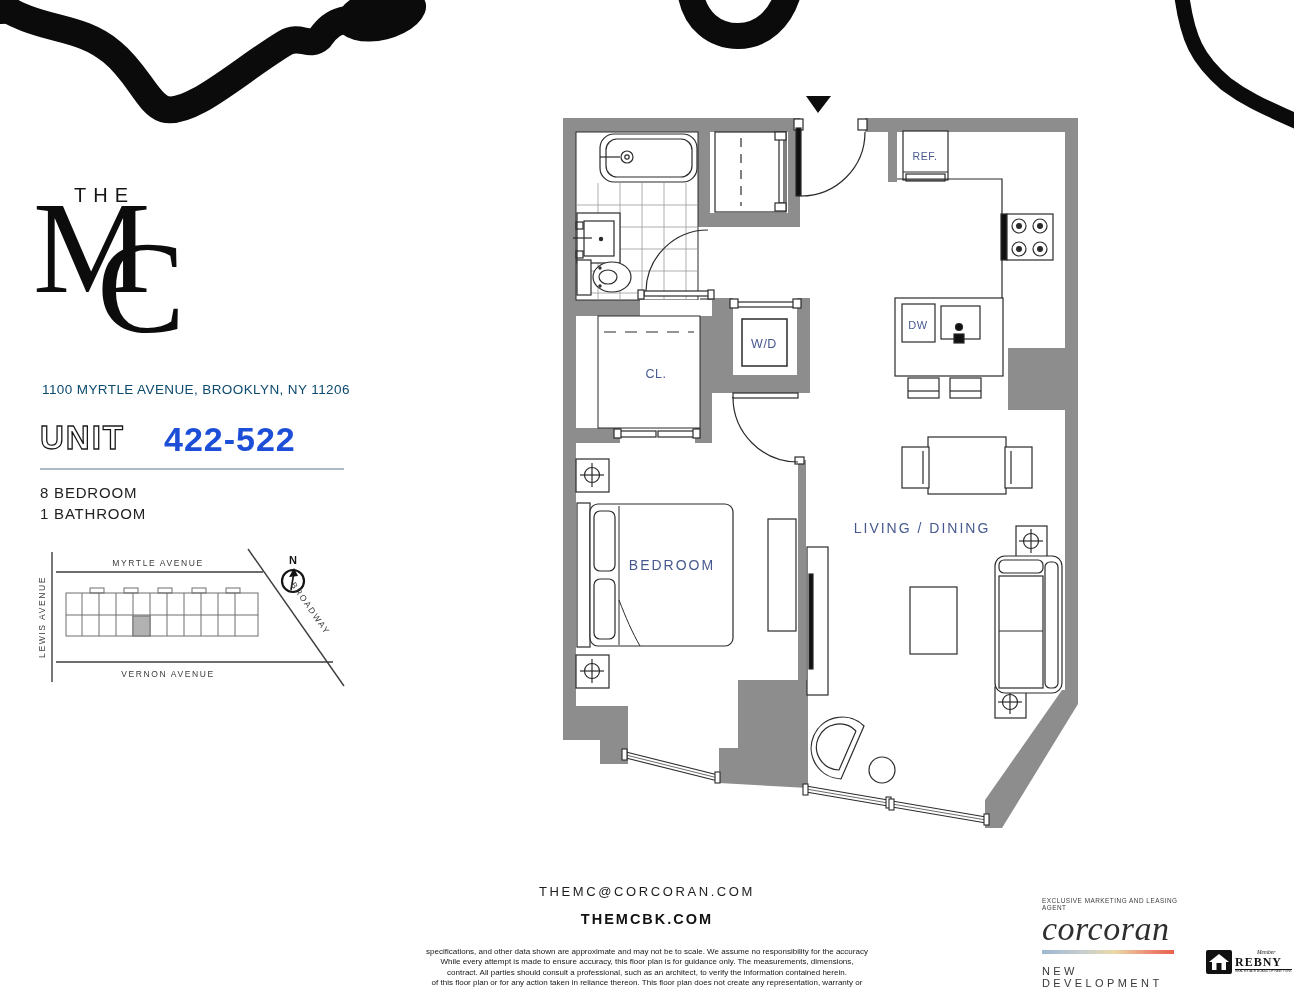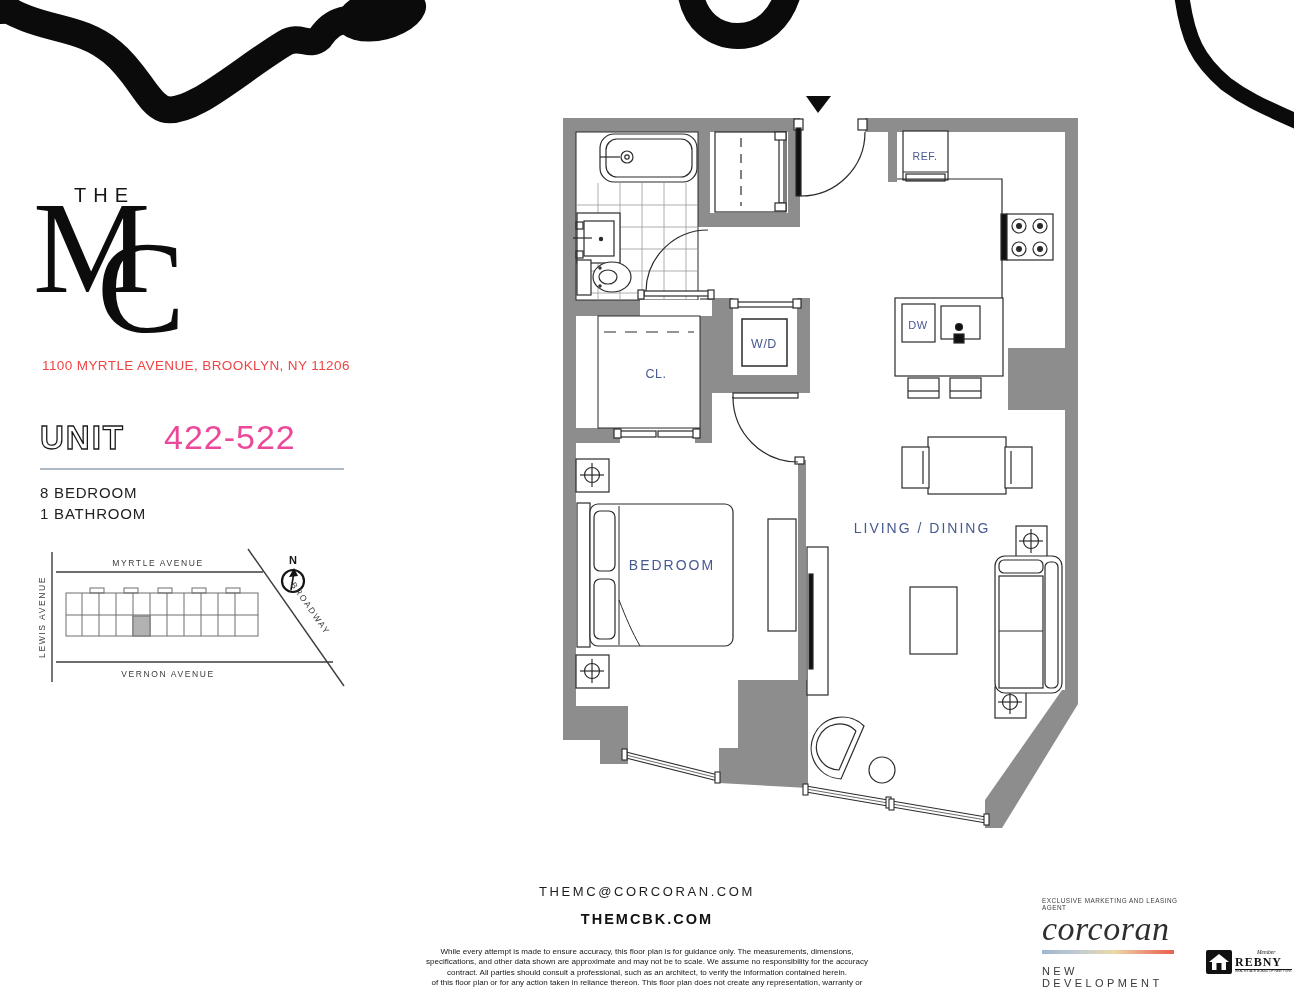--- a/index.html
+++ b/index.html
@@ -4,23 +4,23 @@
 <style>
   html,body{margin:0;padding:0;background:#fff;}
   .page{position:relative;width:1294px;height:1000px;background:#fff;overflow:hidden;
         font-family:"Liberation Sans",sans-serif;color:#111;}
   .abs{position:absolute;}
   
   .the{left:74px;top:184px;font-size:20px;font-weight:500;letter-spacing:7px;color:#161616;}
   .logo-letter{font-family:"Liberation Serif",serif;color:#0c0c0c;line-height:1;}
   .logo-m{left:33px;top:182px;font-size:132px;}
   .logo-c{left:97px;top:222px;font-size:132px;}
-  .address{left:42px;top:358px;font-size:13.5px;font-weight:500;letter-spacing:.4px;color:#ef4444;}
-  .unit-row{left:40px;top:418px;display:flex;gap:12px;}
-  .unit-number{font-size:34px;font-weight:400;color:#ec4899;letter-spacing:1px;line-height:38px;}
+  .address{left:42px;top:382px;font-size:13.5px;font-weight:500;letter-spacing:.4px;color:#0c4a6e;}
+  .unit-row{left:40px;top:418px;display:flex;align-items:flex-end;gap:12px;}
+  .unit-number{font-size:34px;font-weight:700;color:#1d4ed8;letter-spacing:1px;line-height:38px;}
   .divider{left:40px;top:468px;width:304px;height:2px;background:#aeb9c3;}
   .specs{left:40px;top:482px;font-size:15px;font-weight:500;letter-spacing:.8px;color:#222;line-height:21px;}
   
   .footer-center{left:337px;top:884px;width:620px;text-align:center;}
   .email{font-size:13px;letter-spacing:2.6px;font-weight:500;color:#1d1d1d;}
   .site{font-size:14.5px;letter-spacing:2px;font-weight:bold;color:#111;margin-top:12px;}
   .disclaimer{margin-top:20px;font-size:8px;line-height:1.3;color:#161616;}
   
   .agent{left:1042px;top:897px;width:150px;}
   .tagline{font-size:6.4px;letter-spacing:.5px;color:#3c3c3c;}
@@ -355,22 +355,22 @@
       <text x="656" y="378" font-size="12.5" text-anchor="middle" letter-spacing="0.5">CL.</text>
       <text x="672" y="570" font-size="14" text-anchor="middle" letter-spacing="2">BEDROOM</text>
       <text x="922" y="533" font-size="14" text-anchor="middle" letter-spacing="2">LIVING / DINING</text>
     </g>
   </svg>
 
   <div class="abs footer-center">
     <div class="email">THEMC@CORCORAN.COM</div>
     <div class="site">THEMCBK.COM</div>
     <div class="disclaimer">
+      <div>specifications, and other data shown are approximate and may not be to scale.  We assume no responsibility for the accuracy</div>
       <div>While every attempt is made to ensure accuracy, this floor plan is for guidance only. The measurements, dimensions,</div>
-      <div>specifications, and other data shown are approximate and may not be to scale.  We assume no responsibility for the accuracy</div>
       <div>contract. All parties should consult a professional, such as an architect, to verify the information contained herein.</div>
       <div>of this floor plan or for any action taken in reliance thereon. This floor plan does not create any representation, warranty or</div>
     </div>
   </div>
 
   <div class="abs agent">
     <div class="tagline">EXCLUSIVE MARKETING AND LEASING AGENT</div>
     <div class="corcoran">corcoran</div>
     <div class="grad-bar"></div>
     <div class="nd">NEW DEVELOPMENT</div>

